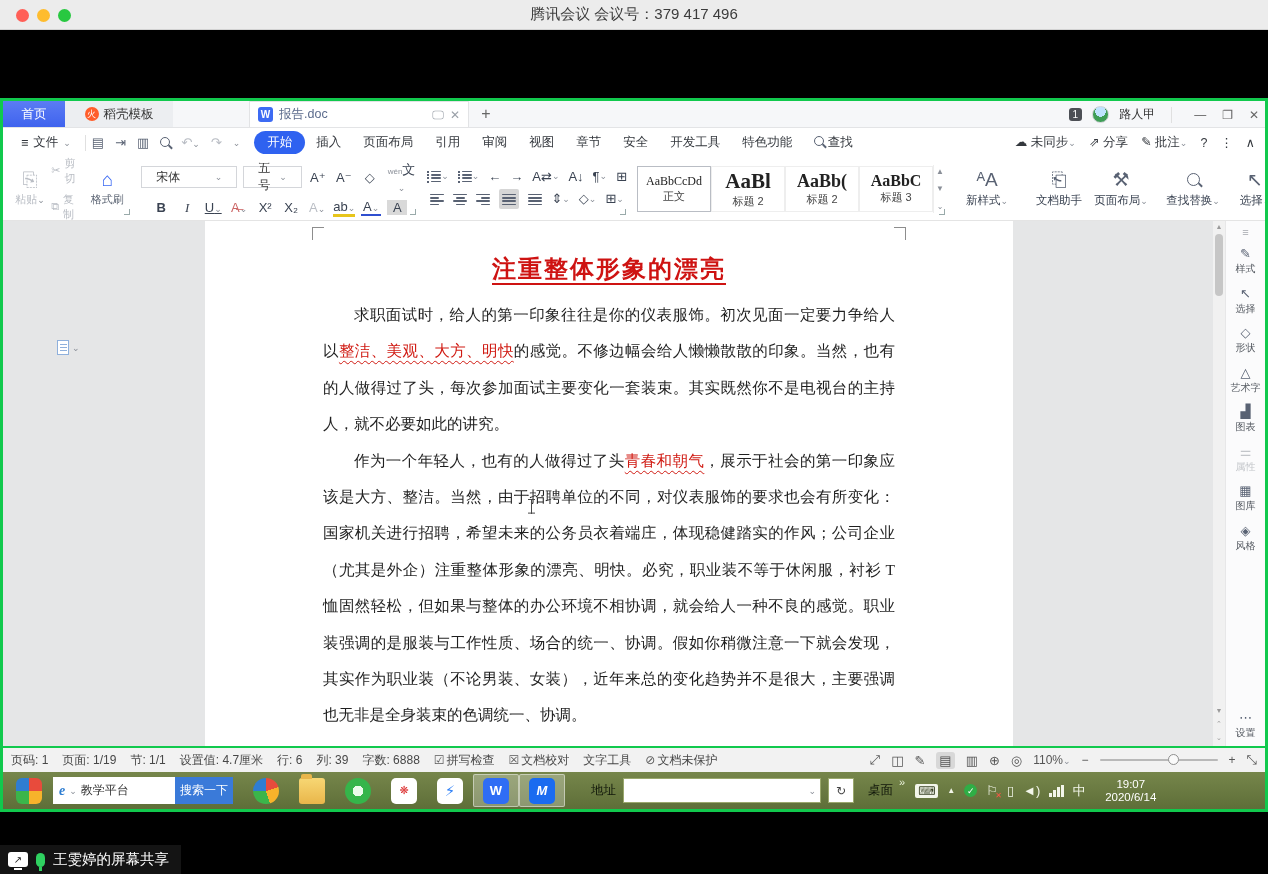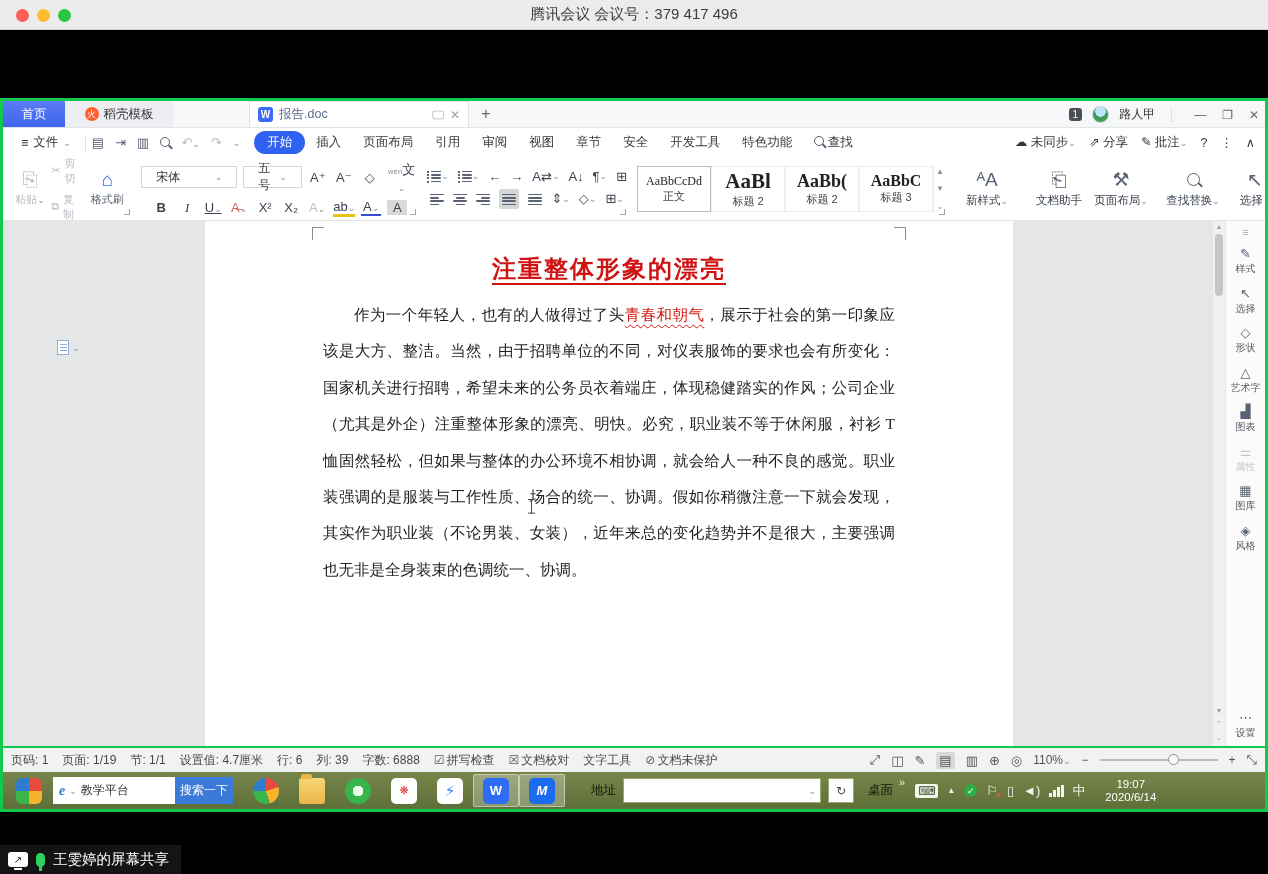--- a/index.html
+++ b/index.html
@@ -436,20 +436,21 @@
         <span><span>选择</span><span class="caret">⌄</span></span>
       </div>
     </div>
 
     <div class="docwrap">
       <div class="page">
         <span class="cropmark cm-l"></span>
         <span class="cropmark cm-r"></span>
         <div class="doc-title">注重整体形象的漂亮</div>
         <div class="doc-body">
+            <p class="doc-p"><span>求职面试时，给人的第一印象往往是你的仪表服饰。初次见面一定要力争给人以</span><span class="run-red">整洁、美观、大方、明快</span><span>的感觉。不修边幅会给人懒懒散散的印象。当然，也有的人做得过了头，每次参加面试主要变化一套装束。其实既然你不是电视台的主持人，就不必要如此的讲究。</span></p>
             <p class="doc-p"><span>作为一个年轻人，也有的人做得过了头</span><span class="run-red">青春和朝气</span><span>，展示于社会的第一印象应该是大方、整洁。当然，由于招聘单位的不同，对仪表服饰的要求也会有所变化：国家机关进行招聘，希望未来的公务员衣着端庄，体现稳健踏实的作风；公司企业（尤其是外企）注重整体形象的漂亮、明快。必究，职业装不等于休闲服，衬衫 T 恤固然轻松，但如果与整体的办公环境不相协调，就会给人一种不良的感觉。职业装强调的是服装与工作性质、场合的统一、协调。假如你稍微注意一下就会发现，其实作为职业装（不论男装、女装），近年来总的变化趋势并不是很大，主要强调也无非是全身装束的色调统一、协调。</span></p>
           </div>
       </div>
       <div class="margin-docicon">
         <span class="mdi"></span>
         <span class="caret">⌄</span>
       </div>
       <div class="ibeam"></div>
       <div class="vscroll">
         <span style="margin-top:2px">▲</span>

